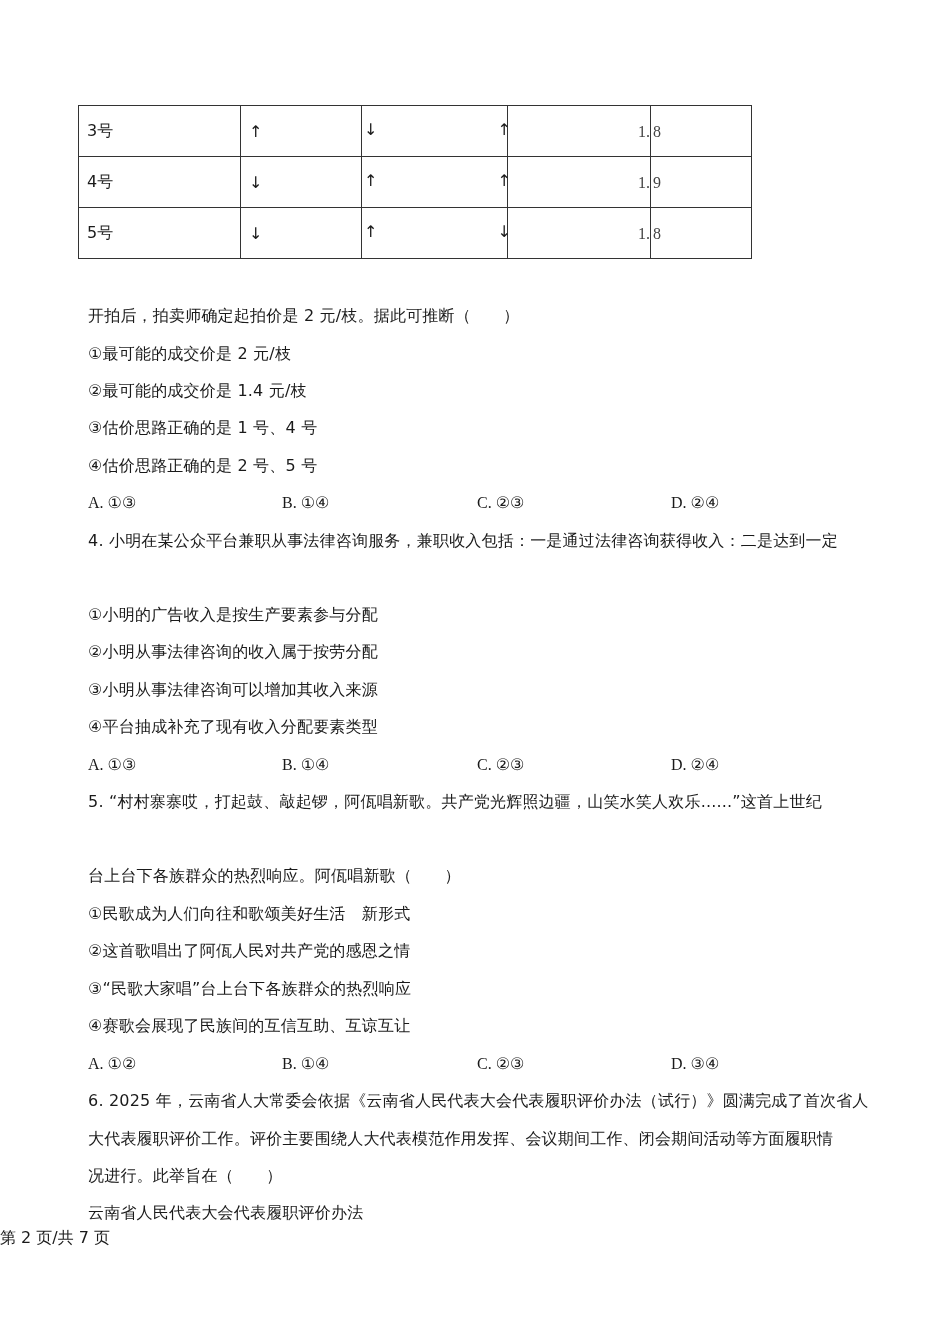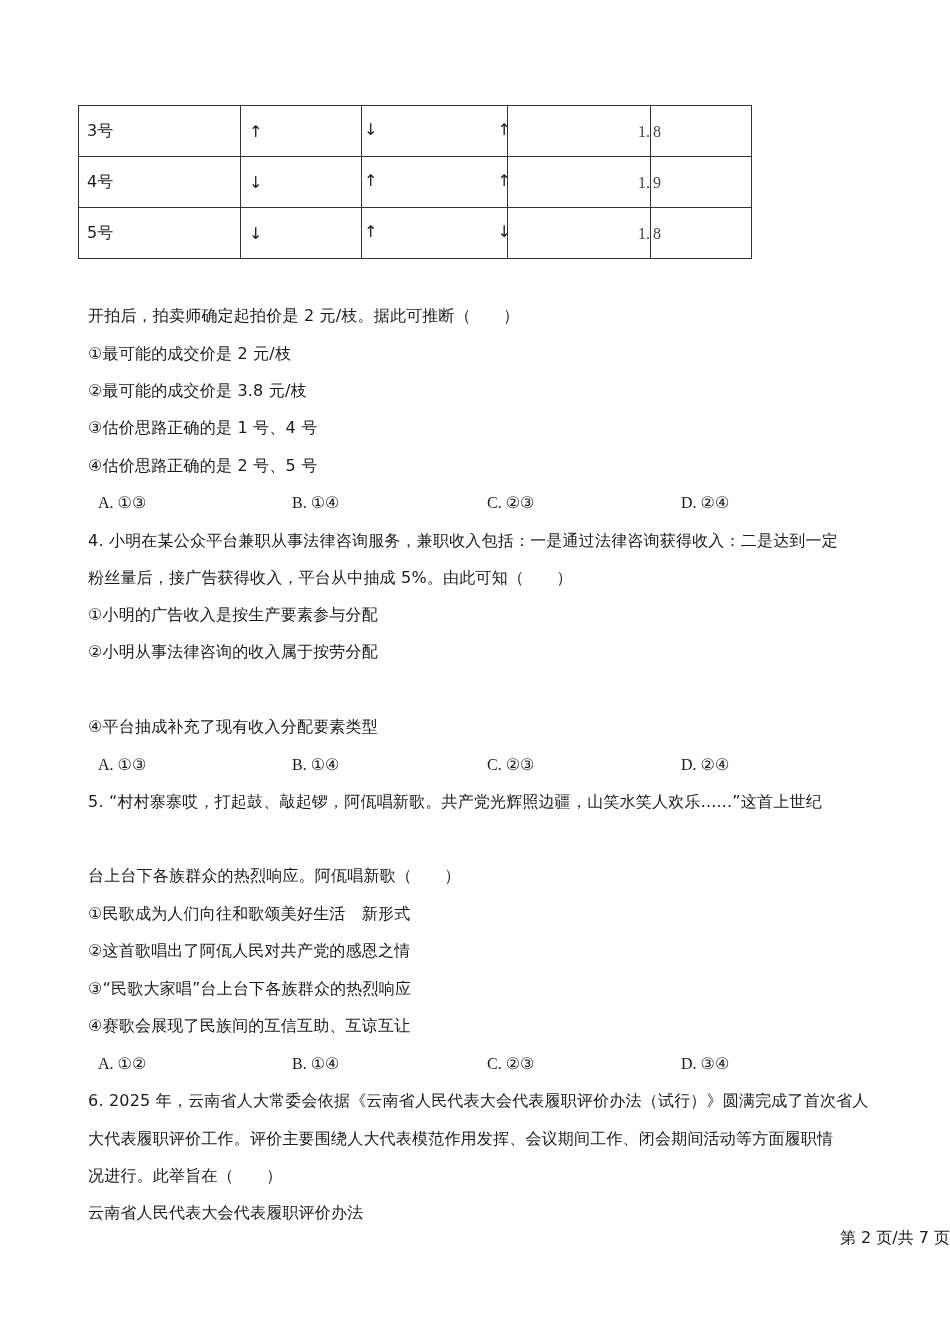--- a/index.html
+++ b/index.html
@@ -13,22 +13,22 @@
   td.c2 { width: 145px; position: relative; }
   td.c3 { width: 142px; text-align: right; }
   td.c4 { width: 100px; }
   .arrow { font-family: "DejaVu Sans", sans-serif; font-size: 16px; }
   .c2 .a-left { position: absolute; left: 2px; top: 14px; }
   .c2 .a-right { position: absolute; right: -4px; top: 14px; }
   .c3 .num { font-family: "Liberation Serif", serif; font-size: 16px; color: #444; }
   .c4 .num2 { font-family: "Liberation Serif", serif; font-size: 16px; color: #444; padding-left: 2px; }
   .line { position: absolute; left: 88px; font-size: 16px; line-height: 20px; white-space: nowrap; letter-spacing: 0.2px; }
   .opts { position: absolute; left: 88px; width: 780px; font-size: 16px; font-family: "Liberation Serif", serif; }
-  .opts span { position: absolute; top: 0; white-space: nowrap; margin-left: 10px; }
-  .footer { position: absolute; top: 1228px; left: 0; width: 950px; text-align: right; font-size: 16px; }
+  .opts span { position: absolute; top: 0; white-space: nowrap; }
+  .footer { position: absolute; top: 1228px; left: 0; width: 950px; text-align: left; font-size: 16px; }
 </style>
 </head>
 <body>
 
 <div class="page">
 
   <table class="price">
     <tbody>
         <tr>
       <td class="c0">3号</td>
@@ -58,34 +58,34 @@
             <span class="arrow a-right">↓</span>
           </td>
       <td class="c3"><span class="num">1.</span></td>
       <td class="c4"><span class="num2">8</span></td>
     </tr>
   </tbody>
     </table>
 
   <div class="line" style="top:306px">开拍后，拍卖师确定起拍价是 2 元/枝。据此可推断（　　）</div>
   <div class="line" style="top:344px">①最可能的成交价是 2 元/枝</div>
-  <div class="line" style="top:381px">②最可能的成交价是 3.8 元/枝</div>
+  <div class="line" style="top:381px">②最可能的成交价是 1.4 元/枝</div>
   <div class="line" style="top:418px">③估价思路正确的是 1 号、4 号</div>
   <div class="line" style="top:456px">④估价思路正确的是 2 号、5 号</div>
   <div class="opts" style="top:493px">
     <span style="left:0">A. ①③</span>
     <span style="left:194px">B. ①④</span>
     <span style="left:389px">C. ②③</span>
     <span style="left:583px">D. ②④</span>
   </div>
 
   <div class="line" style="top:531px">4. 小明在某公众平台兼职从事法律咨询服务，兼职收入包括：一是通过法律咨询获得收入：二是达到一定</div>
-  <div class="line" style="top:568px">粉丝量后，接广告获得收入，平台从中抽成 5%。由此可知（　　）</div>
   <div class="line" style="top:642px">②小明从事法律咨询的收入属于按劳分配</div>
   <div class="line" style="top:605px">①小明的广告收入是按生产要素参与分配</div>
+  <div class="line" style="top:680px">③小明从事法律咨询可以增加其收入来源</div>
   <div class="line" style="top:717px">④平台抽成补充了现有收入分配要素类型</div>
   <div class="opts" style="top:755px">
     <span style="left:0">A. ①③</span>
     <span style="left:194px">B. ①④</span>
     <span style="left:389px">C. ②③</span>
     <span style="left:583px">D. ②④</span>
   </div>
 
   <div class="line" style="top:792px">5. “村村寨寨哎，打起鼓、敲起锣，阿佤唱新歌。共产党光辉照边疆，山笑水笑人欢乐......”这首上世纪</div>
   <div class="line" style="top:866px">台上台下各族群众的热烈响应。阿佤唱新歌（　　）</div>

